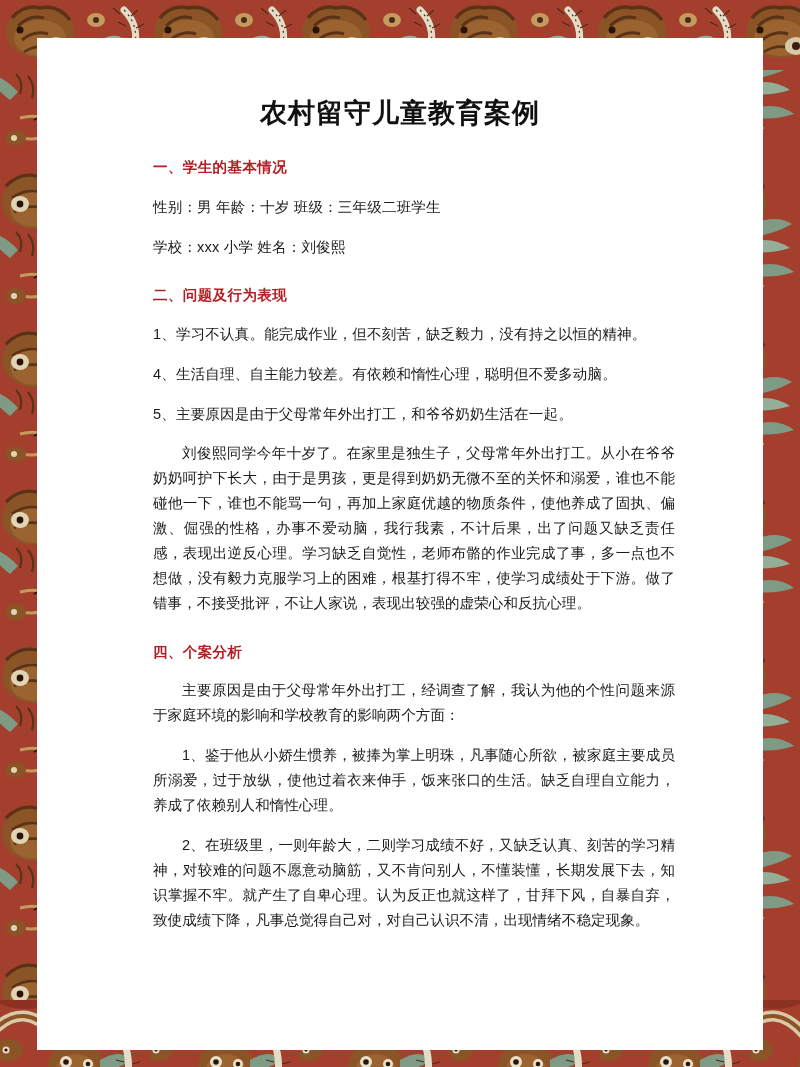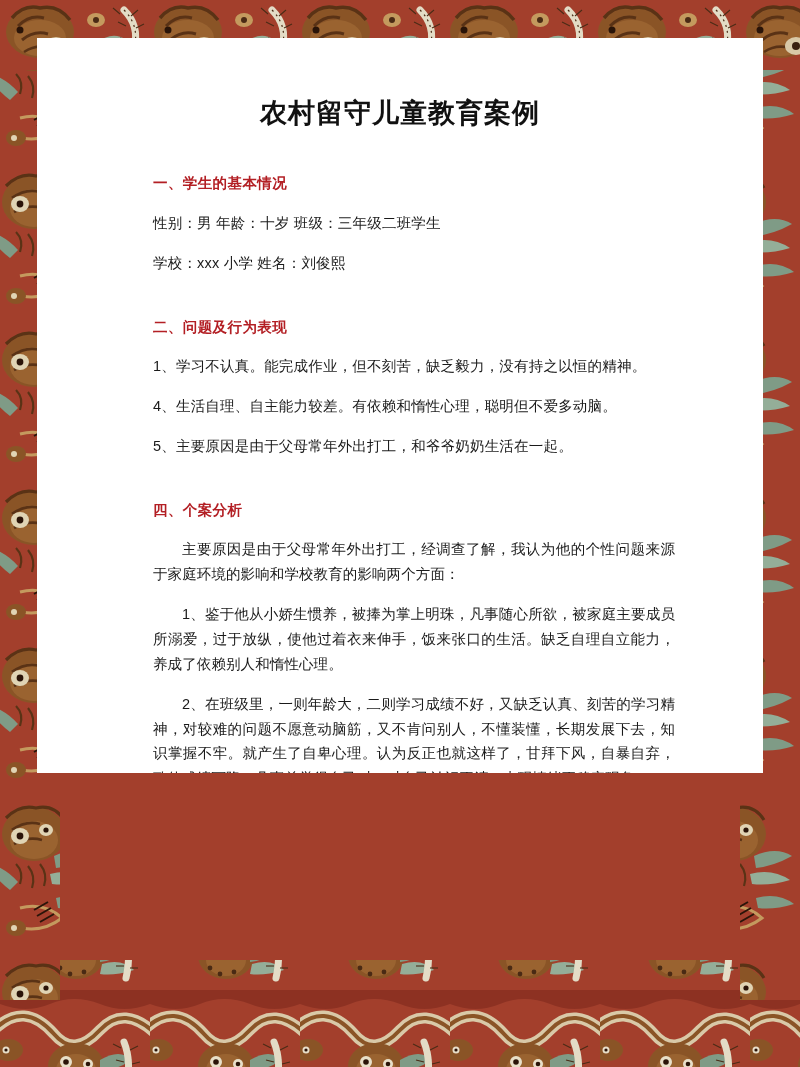--- a/index.html
+++ b/index.html
@@ -30,21 +30,21 @@
     height: 1067px;
     display: block;
   }
 
   
   #page-sheet {
     position: absolute;
     left: 37px;
     top: 38px;
     width: 726px;
-    height: 735px;
+    height: 1012px;
     background: #ffffff;
     overflow: hidden;
   }
 
   #doc-body {
     position: absolute;
     left: 0;
     top: 0;
     width: 726px;
     padding: 0;
@@ -63,21 +63,21 @@
   .content-area {
     margin: 0;
     padding: 0 88px 0 116px;
   }
 
   .section-heading {
     color: #b31f24;
     font-weight: bold;
     font-size: 14.5px;
     letter-spacing: 0.4px;
-    margin: 42px 0 0 0;
+    margin: 26px 0 0 0;
     line-height: 1.5;
   }
 
   .body-line {
     color: #1a1a1a;
     font-size: 14.5px;
     line-height: 1.58;
     margin: 17px 0 0 0;
     letter-spacing: 0.2px;
   }
@@ -222,20 +222,21 @@
 
       <div class="section-heading">一、学生的基本情况</div>
       <div class="body-line">性别：男 年龄：十岁 班级：三年级二班学生</div>
       <div class="body-line">学校：xxx 小学 姓名：刘俊熙</div>
 
       <div class="section-heading">二、问题及行为表现</div>
       <div class="body-line">1、学习不认真。能完成作业，但不刻苦，缺乏毅力，没有持之以恒的精神。</div>
       <div class="body-line">4、生活自理、自主能力较差。有依赖和惰性心理，聪明但不爱多动脑。</div>
       <div class="body-line">5、主要原因是由于父母常年外出打工，和爷爷奶奶生活在一起。</div>
 
+      <div class="body-para">刘俊熙同学今年十岁了。在家里是独生子，父母常年外出打工。从小在爷爷奶奶呵护下长大，由于是男孩，更是得到奶奶无微不至的关怀和溺爱，谁也不能碰他一下，谁也不能骂一句，再加上家庭优越的物质条件，使他养成了固执、偏激、倔强的性格，办事不爱动脑，我行我素，不计后果，出了问题又缺乏责任感，表现出逆反心理。学习缺乏自觉性，老师布骼的作业完成了事，多一点也不想做，没有毅力克服学习上的困难，根基打得不牢，使学习成绩处于下游。做了错事，不接受批评，不让人家说，表现出较强的虚荣心和反抗心理。</div>
 
       <div class="section-heading">四、个案分析</div>
       <div class="body-para">主要原因是由于父母常年外出打工，经调查了解，我认为他的个性问题来源于家庭环境的影响和学校教育的影响两个方面：</div>
       <div class="body-para">1、鉴于他从小娇生惯养，被捧为掌上明珠，凡事随心所欲，被家庭主要成员所溺爱，过于放纵，使他过着衣来伸手，饭来张口的生活。缺乏自理自立能力，养成了依赖别人和惰性心理。</div>
       <div class="body-para">2、在班级里，一则年龄大，二则学习成绩不好，又缺乏认真、刻苦的学习精神，对较难的问题不愿意动脑筋，又不肯问别人，不懂装懂，长期发展下去，知识掌握不牢。就产生了自卑心理。认为反正也就这样了，甘拜下风，自暴自弃，致使成绩下降，凡事总觉得自己对，对自己认识不清，出现情绪不稳定现象。</div>
 
     </div>
   </div>
 </div>
 

